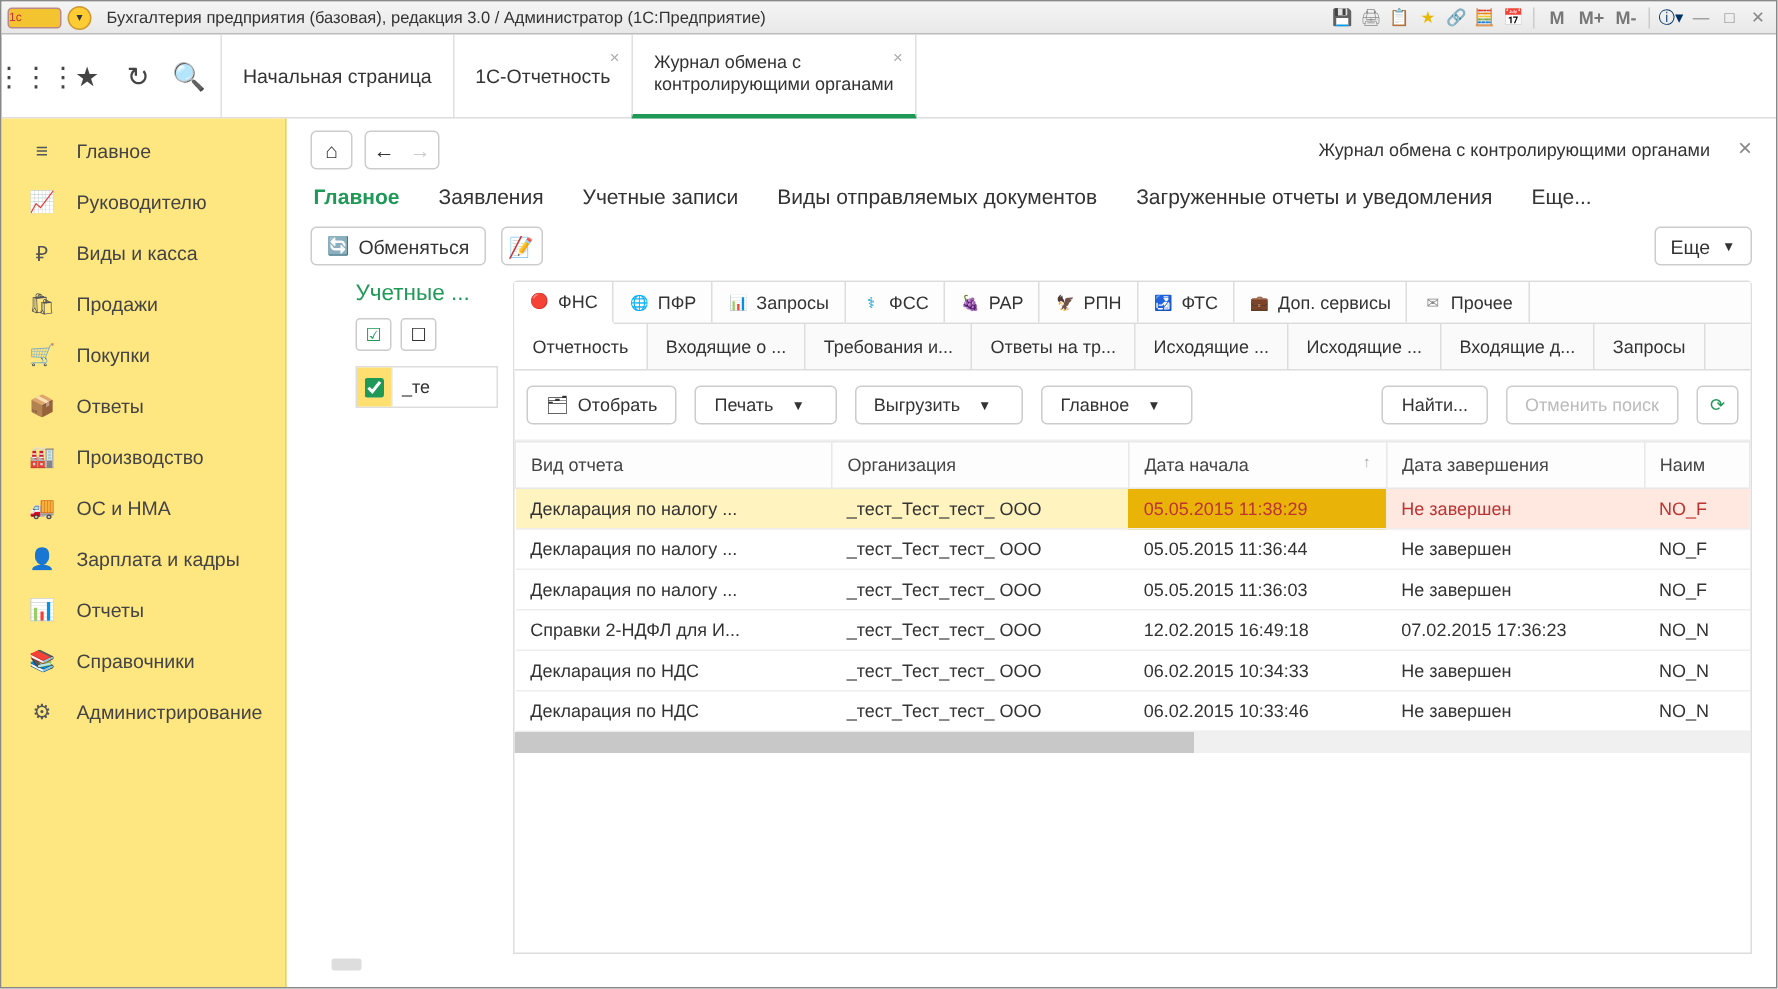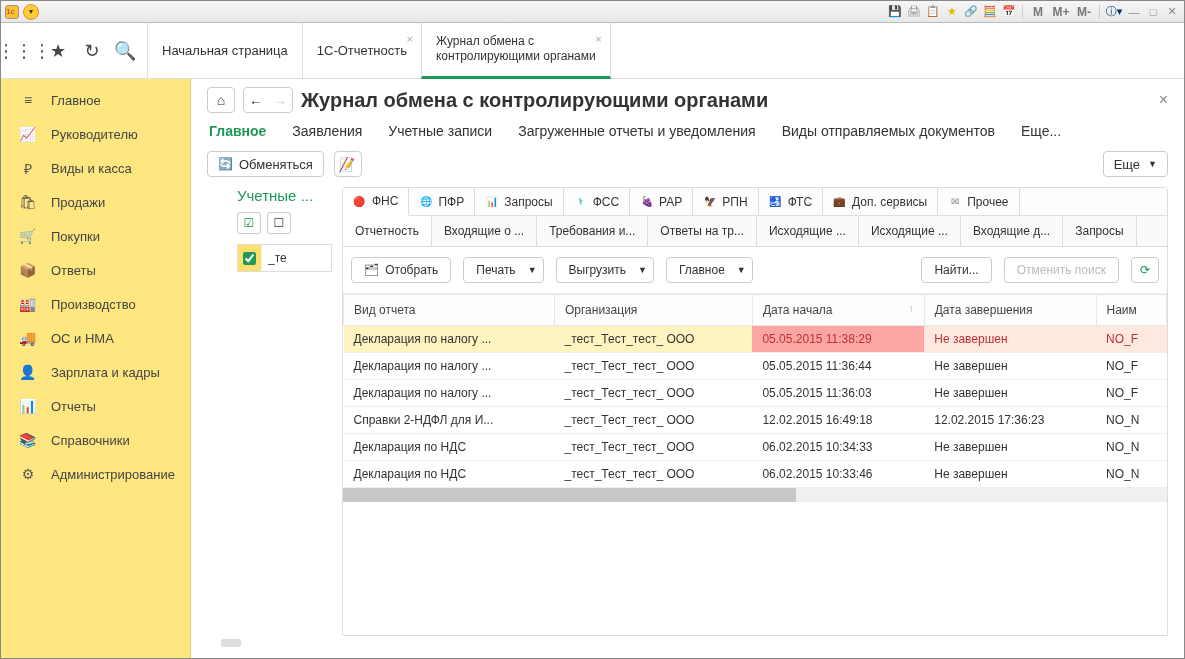--- a/index.html
+++ b/index.html
@@ -1,21 +1,21 @@
 <!DOCTYPE html>
 <html><head>
 <meta charset="utf-8">
 <style>
 * { box-sizing: border-box; margin: 0; padding: 0; font-family: Arial, sans-serif; }
 body { background: #fff; font-size: 12px; color: #333; width: 1185px; height: 659px; overflow: hidden; border: 1px solid #888; }
 
 
 .titlebar { height: 22px; background: linear-gradient(#f5f5f5,#e8e8e8); display: flex; align-items: center; padding: 0 4px; border-bottom: 1px solid #bbb; }
 .titlebar .left { display: flex; align-items: center; gap: 4px; }
-.titlebar .logo { width: 14px; height: 14px; background: #f4c430; border-radius: 3px; border:1px solid #b88; font-size:8px; text-align:left; line-height:12px; color:#c33;}
+.titlebar .logo { width: 36px; height: 14px; background: #f4c430; border-radius: 3px; border:1px solid #b88; font-size:8px; text-align:left; line-height:12px; color:#c33;}
 .titlebar .dd { width: 16px; height: 16px; background: #ffcc33; border-radius:50%; border:1px solid #cc9933; display:flex; align-items:center; justify-content:center; font-size:8px; }
 .titlebar .title { font-size: 11px; color: #333; margin-left: 6px; }
 .titlebar .right { margin-left: auto; display: flex; align-items: center; gap: 3px; }
 .titlebar .ticon { width: 16px; height: 16px; display:flex; align-items:center; justify-content:center; font-size:11px; color:#888; cursor:pointer; }
 .titlebar .ticon.star { color: #e6b800; }
 .titlebar .ticon.cal { color: #cc6600; }
 .titlebar .ticon.m { width:20px; color:#777; font-weight:bold; font-size:12px;}
 .titlebar .ticon.info { color:#036; width:18px;}
 .titlebar .sep { width:1px; height:14px; background:#ccc; margin:0 2px;}
 
@@ -33,21 +33,21 @@
 .sidebar { width:190px; background:#fee680; border-right:1px solid #e0d070; padding-top:4px; }
 .sidebar .item { height:34px; display:flex; align-items:center; padding-left:18px; font-size:13px; color:#444; gap:14px; cursor:pointer;}
 .sidebar .item .sicn { width:18px; font-size:14px; color:#555; text-align:center;}
 
 .content { flex:1; padding:8px 16px; display:flex; flex-direction:column; overflow:hidden;}
 .nav-row { display:flex; align-items:center; gap:8px; margin-bottom:4px;}
 .nav-row .btn { width:28px; height:26px; border:1px solid #ccc; border-radius:4px; background:#fff; display:flex; align-items:center; justify-content:center; font-size:14px; cursor:pointer;}
 .nav-row .btnpair { display:flex; border:1px solid #ccc; border-radius:4px; overflow:hidden;}
 .nav-row .btnpair .half { width:24px; height:24px; display:flex; align-items:center; justify-content:center; font-size:14px;}
 .nav-row .btnpair .half.disabled { color:#ccc; }
-.nav-row h1 { flex:1; text-align:left; font-size:20px; font-weight:bold; }
+.nav-row h1 { flex:1; text-align:right; font-size:12px; font-weight:normal; }
 .nav-row .close { width:20px; font-size:16px; color:#888; cursor:pointer; text-align:right;}
 
 .subnav { display:flex; gap:26px; padding:6px 2px 12px 2px; font-size:14px;}
 .subnav .snitem { color:#333; cursor:pointer;}
 .subnav .snitem.active { color:#1f9958; font-weight:bold;}
 
 .toolbar-row { display:flex; align-items:center; gap:10px; margin-bottom:10px;}
 .toolbar-row .tbtn { height:26px; border:1px solid #ccc; border-radius:4px; background:#fff; display:flex; align-items:center; padding:0 10px; gap:6px; font-size:13px; cursor:pointer;}
 .toolbar-row .tbtn .ic { font-size:12px;}
 .toolbar-row .iconbtn { width:28px; height:26px; border:1px solid #ccc; border-radius:4px; display:flex; align-items:center; justify-content:center; font-size:13px;}
@@ -69,49 +69,50 @@
 .agencytabs .at { padding:6px 10px; border-right:1px solid #ddd; display:flex; align-items:center; gap:5px; font-size:12px; cursor:pointer;}
 .agencytabs .at.active { background:#fff; border-bottom:2px solid #fff; margin-bottom:-1px;}
 .agencytabs .at .aic { width:14px; height:14px; display:inline-flex; align-items:center; justify-content:center; font-size:10px;}
 
 .doctabs { display:flex; border-bottom:1px solid #ddd; background:#fafafa;}
 .doctabs .dt { padding:8px 12px; border-right:1px solid #ddd; font-size:12px; cursor:pointer; white-space:nowrap;}
 .doctabs .dt.active { background:#fff; }
 
 .gridtoolbar { display:flex; align-items:center; gap:12px; padding:10px 8px; border-bottom:1px solid #eee;}
 .gridtoolbar .gbtn { height:26px; border:1px solid #ccc; border-radius:4px; padding:0 12px; display:flex; align-items:center; gap:6px; font-size:12px; cursor:pointer; background:#fff;}
-.gridtoolbar .gbtn.split { padding-right:6px;}
+.gridtoolbar .gbtn.split { padding-right:20px;}
 .gridtoolbar .gbtn .car { font-size:9px; margin-left:6px;}
 .gridtoolbar .gbtn.disabled { color:#bbb;}
 .gridtoolbar .spacer { flex:1;}
 .gridtoolbar .refresh { width:28px; justify-content:center; padding:0; color:#1f9958;}
 
 .grid { flex:1; overflow:auto; position:relative;}
 .grid table { width:100%; border-collapse:collapse; font-size:12px;}
 .grid th { text-align:left; padding:8px 10px; border:1px solid #e8e8e8; background:#fdfdfd; font-weight:normal; color:#444;}
 .grid th .sort { float:right; color:#aaa; font-size:10px;}
 .grid td { padding:6px 10px; border-bottom:1px solid #eee; white-space:nowrap;}
 .grid tr.sel td { background:#fff3c0;}
-.grid tr.sel td.start { background:#fca5a5; color:#b33;}
+.grid tr.sel td.start { background:#eab308; color:#b33;}
 .grid tr.sel td.end { background:#ffe8e0; color:#b33;}
 .grid tr.sel td.name { background:#ffe8e0; color:#b33;}
 .grid tr.sel td:first-child { color:#333; }
 .hscroll { height:14px; background:#f0f0f0; position:relative;}
 .hscroll .thumb { position:absolute; left:0; width:55%; height:100%; background:#c8c8c8;}
 
 .bottom-scroll { height:14px; display:flex; align-items:center; padding:0 4px;}
 .bottom-scroll .sc { width:20px; height:8px; background:#ddd; border-radius:2px; margin-left:10px;}
 </style>
 </head>
 <body>
 
 <div class="titlebar">
   <div class="left">
     <span class="logo">1c</span>
     <span class="dd">▾</span>
+    <span class="title">Бухгалтерия предприятия (базовая), редакция 3.0 / Администратор  (1С:Предприятие)</span>
   </div>
   <div class="right">
     <span class="ticon">💾</span>
     <span class="ticon">🖨</span>
     <span class="ticon">📋</span>
     <span class="ticon star">★</span>
     <span class="ticon">🔗</span>
     <span class="ticon cal">🧮</span>
     <span class="ticon cal">📅</span>
     <span class="sep"></span>
@@ -204,22 +205,22 @@
         <div class="half disabled">→</div>
       </div>
       <h1>Журнал обмена с контролирующими органами</h1>
       <div class="close">×</div>
     </div>
 
     <div class="subnav" id="subnav">
         <span class="snitem active">Главное</span>
         <span class="snitem">Заявления</span>
         <span class="snitem">Учетные записи</span>
+        <span class="snitem">Виды отправляемых документов</span>
         <span class="snitem">Загруженные отчеты и уведомления</span>
-        <span class="snitem">Виды отправляемых документов</span>
         <span class="snitem">Еще...</span>
       </div>
 
     <div class="toolbar-row">
       <div class="tbtn">
           <span class="ic">🔄</span>
           <span>Обменяться</span>
         </div>
       <div class="iconbtn">
           <span style="position:relative;">📝<span style="position:absolute;left:0;top:0;color:#c33;">╱</span></span>
@@ -351,21 +352,21 @@
                   <td>Декларация по налогу ...</td>
                   <td>_тест_Тест_тест_ ООО</td>
                   <td class="start" style="">05.05.2015 11:36:03</td>
                   <td class="end" style="">Не завершен</td>
                   <td class="name" style="">NO_F</td>
                 </tr>
                 <tr class="">
                   <td>Справки 2-НДФЛ для И...</td>
                   <td>_тест_Тест_тест_ ООО</td>
                   <td class="start" style="">12.02.2015 16:49:18</td>
-                  <td class="end" style="">12.02.2015 17:36:23</td>
+                  <td class="end" style="">07.02.2015 17:36:23</td>
                   <td class="name" style="">NO_N</td>
                 </tr>
                 <tr class="">
                   <td>Декларация по НДС</td>
                   <td>_тест_Тест_тест_ ООО</td>
                   <td class="start" style="">06.02.2015 10:34:33</td>
                   <td class="end" style="">Не завершен</td>
                   <td class="name" style="">NO_N</td>
                 </tr>
                 <tr class="">

